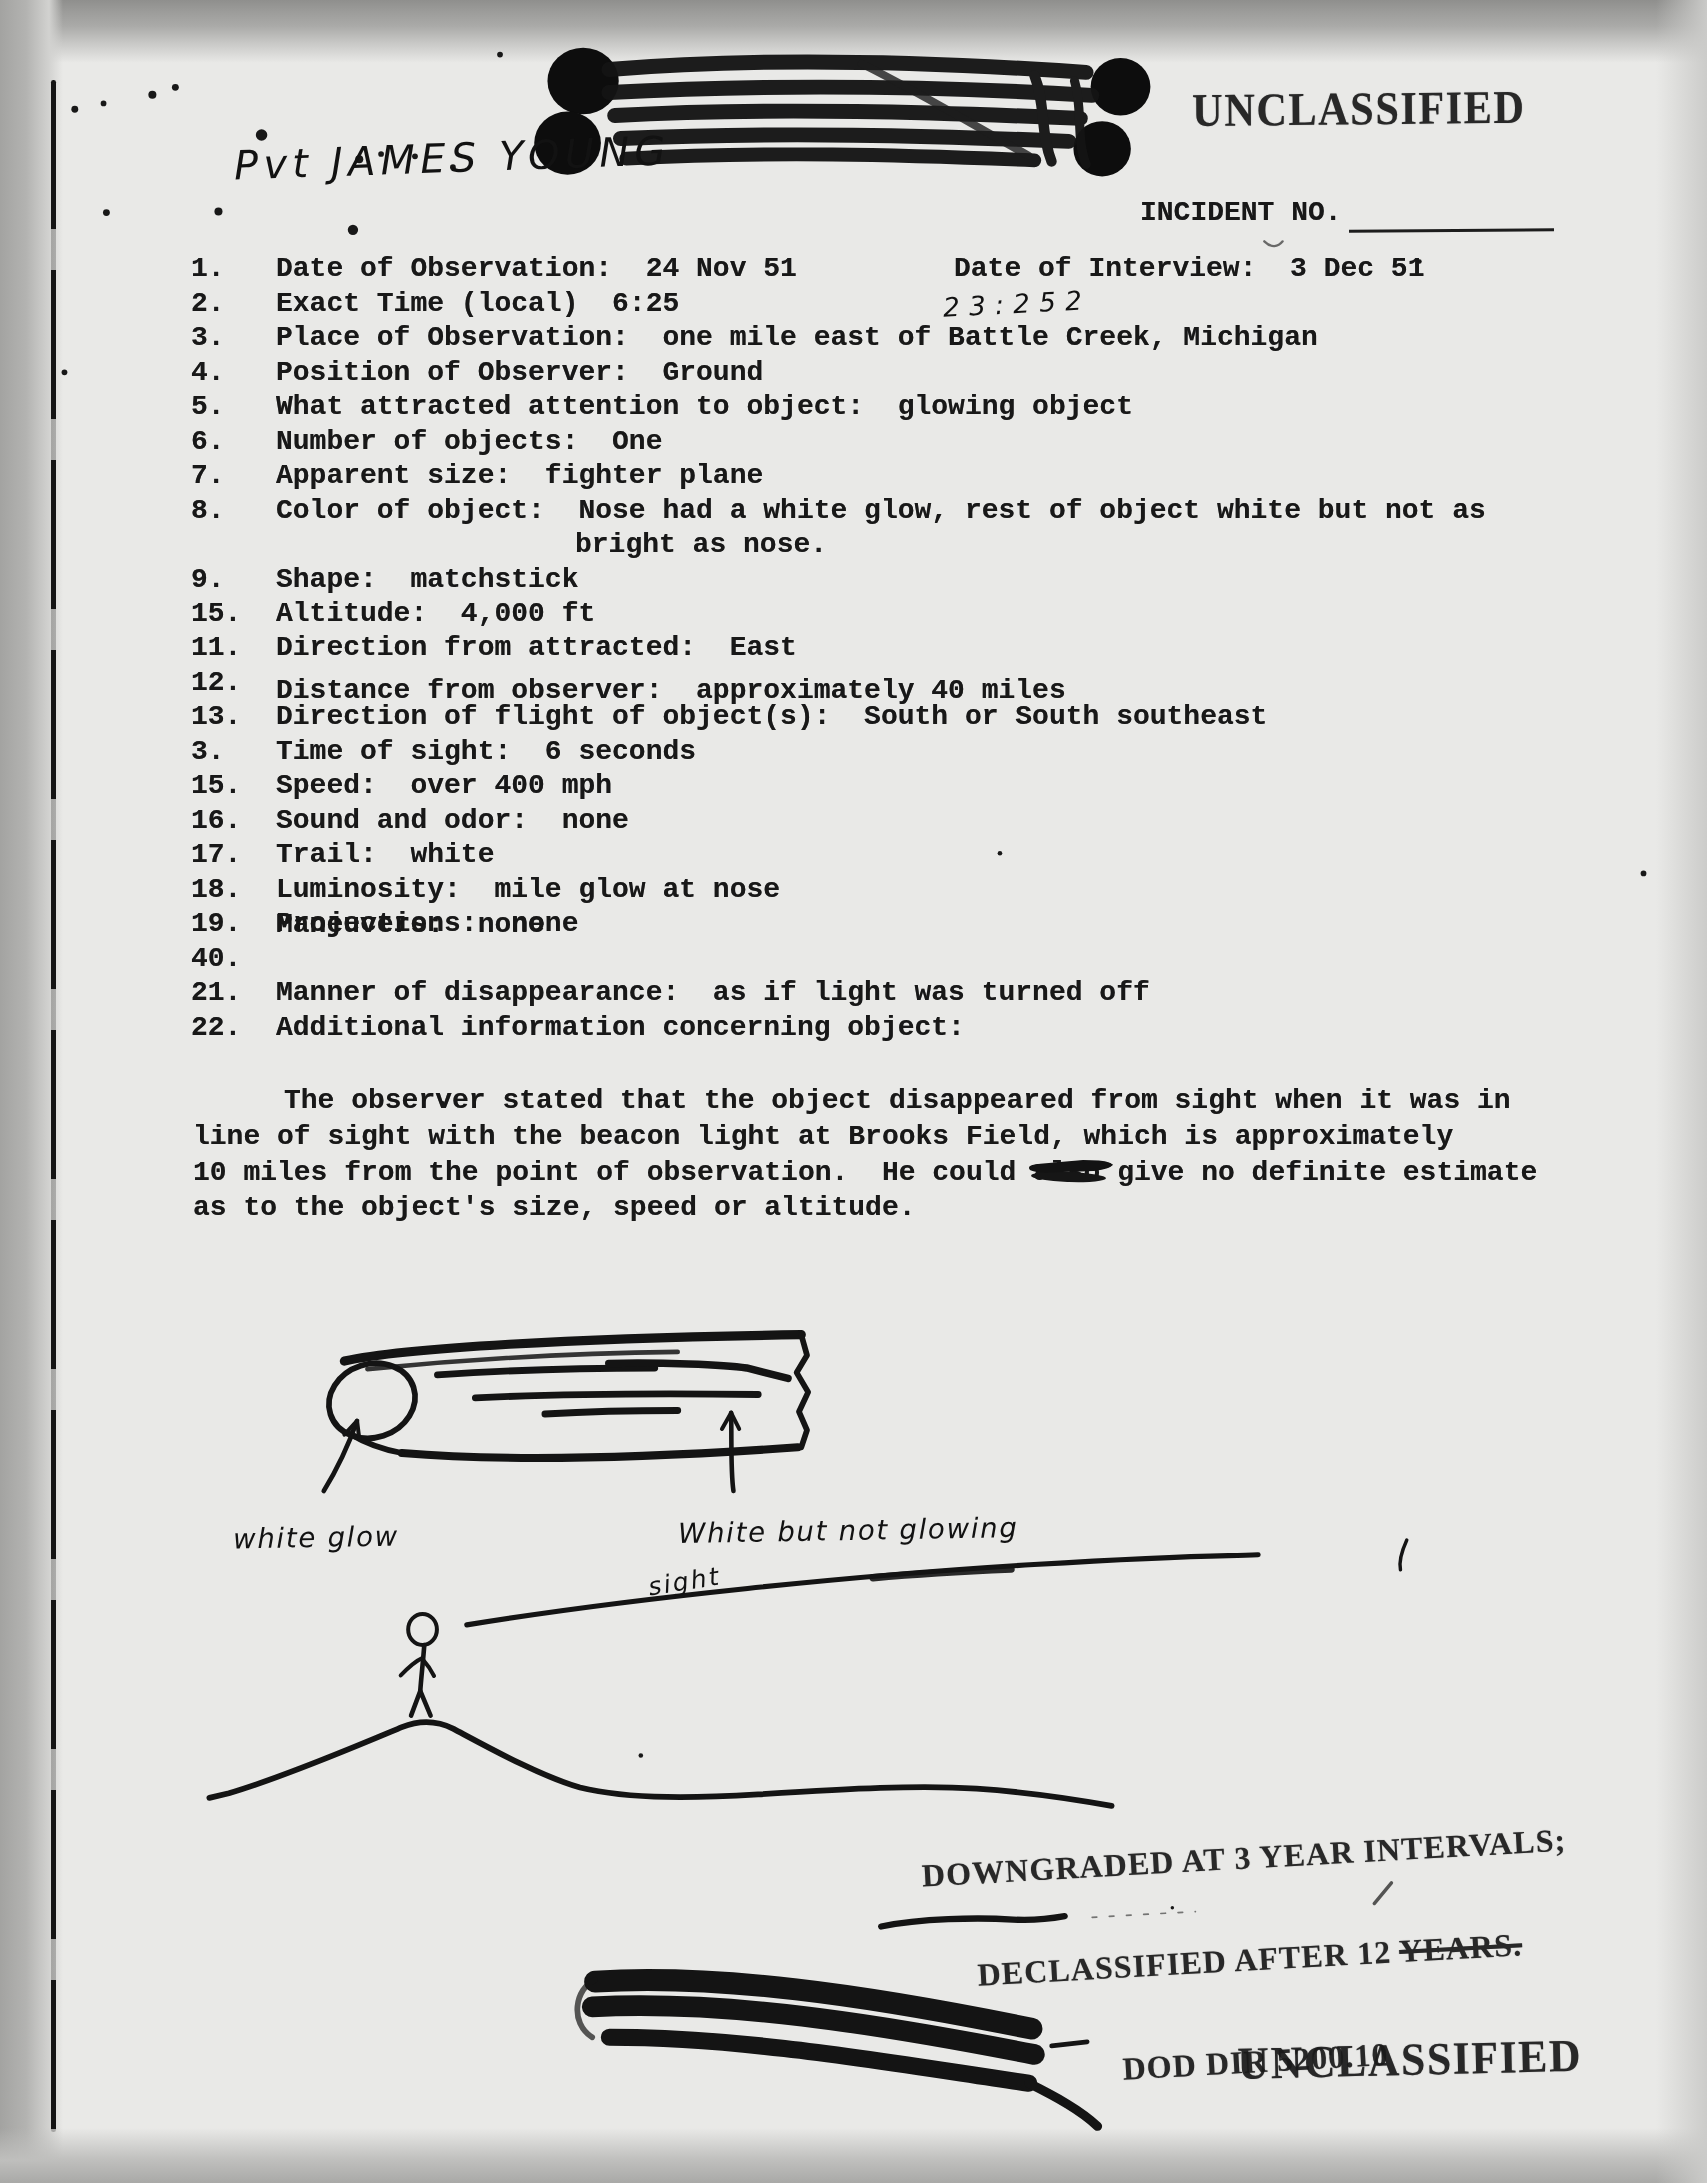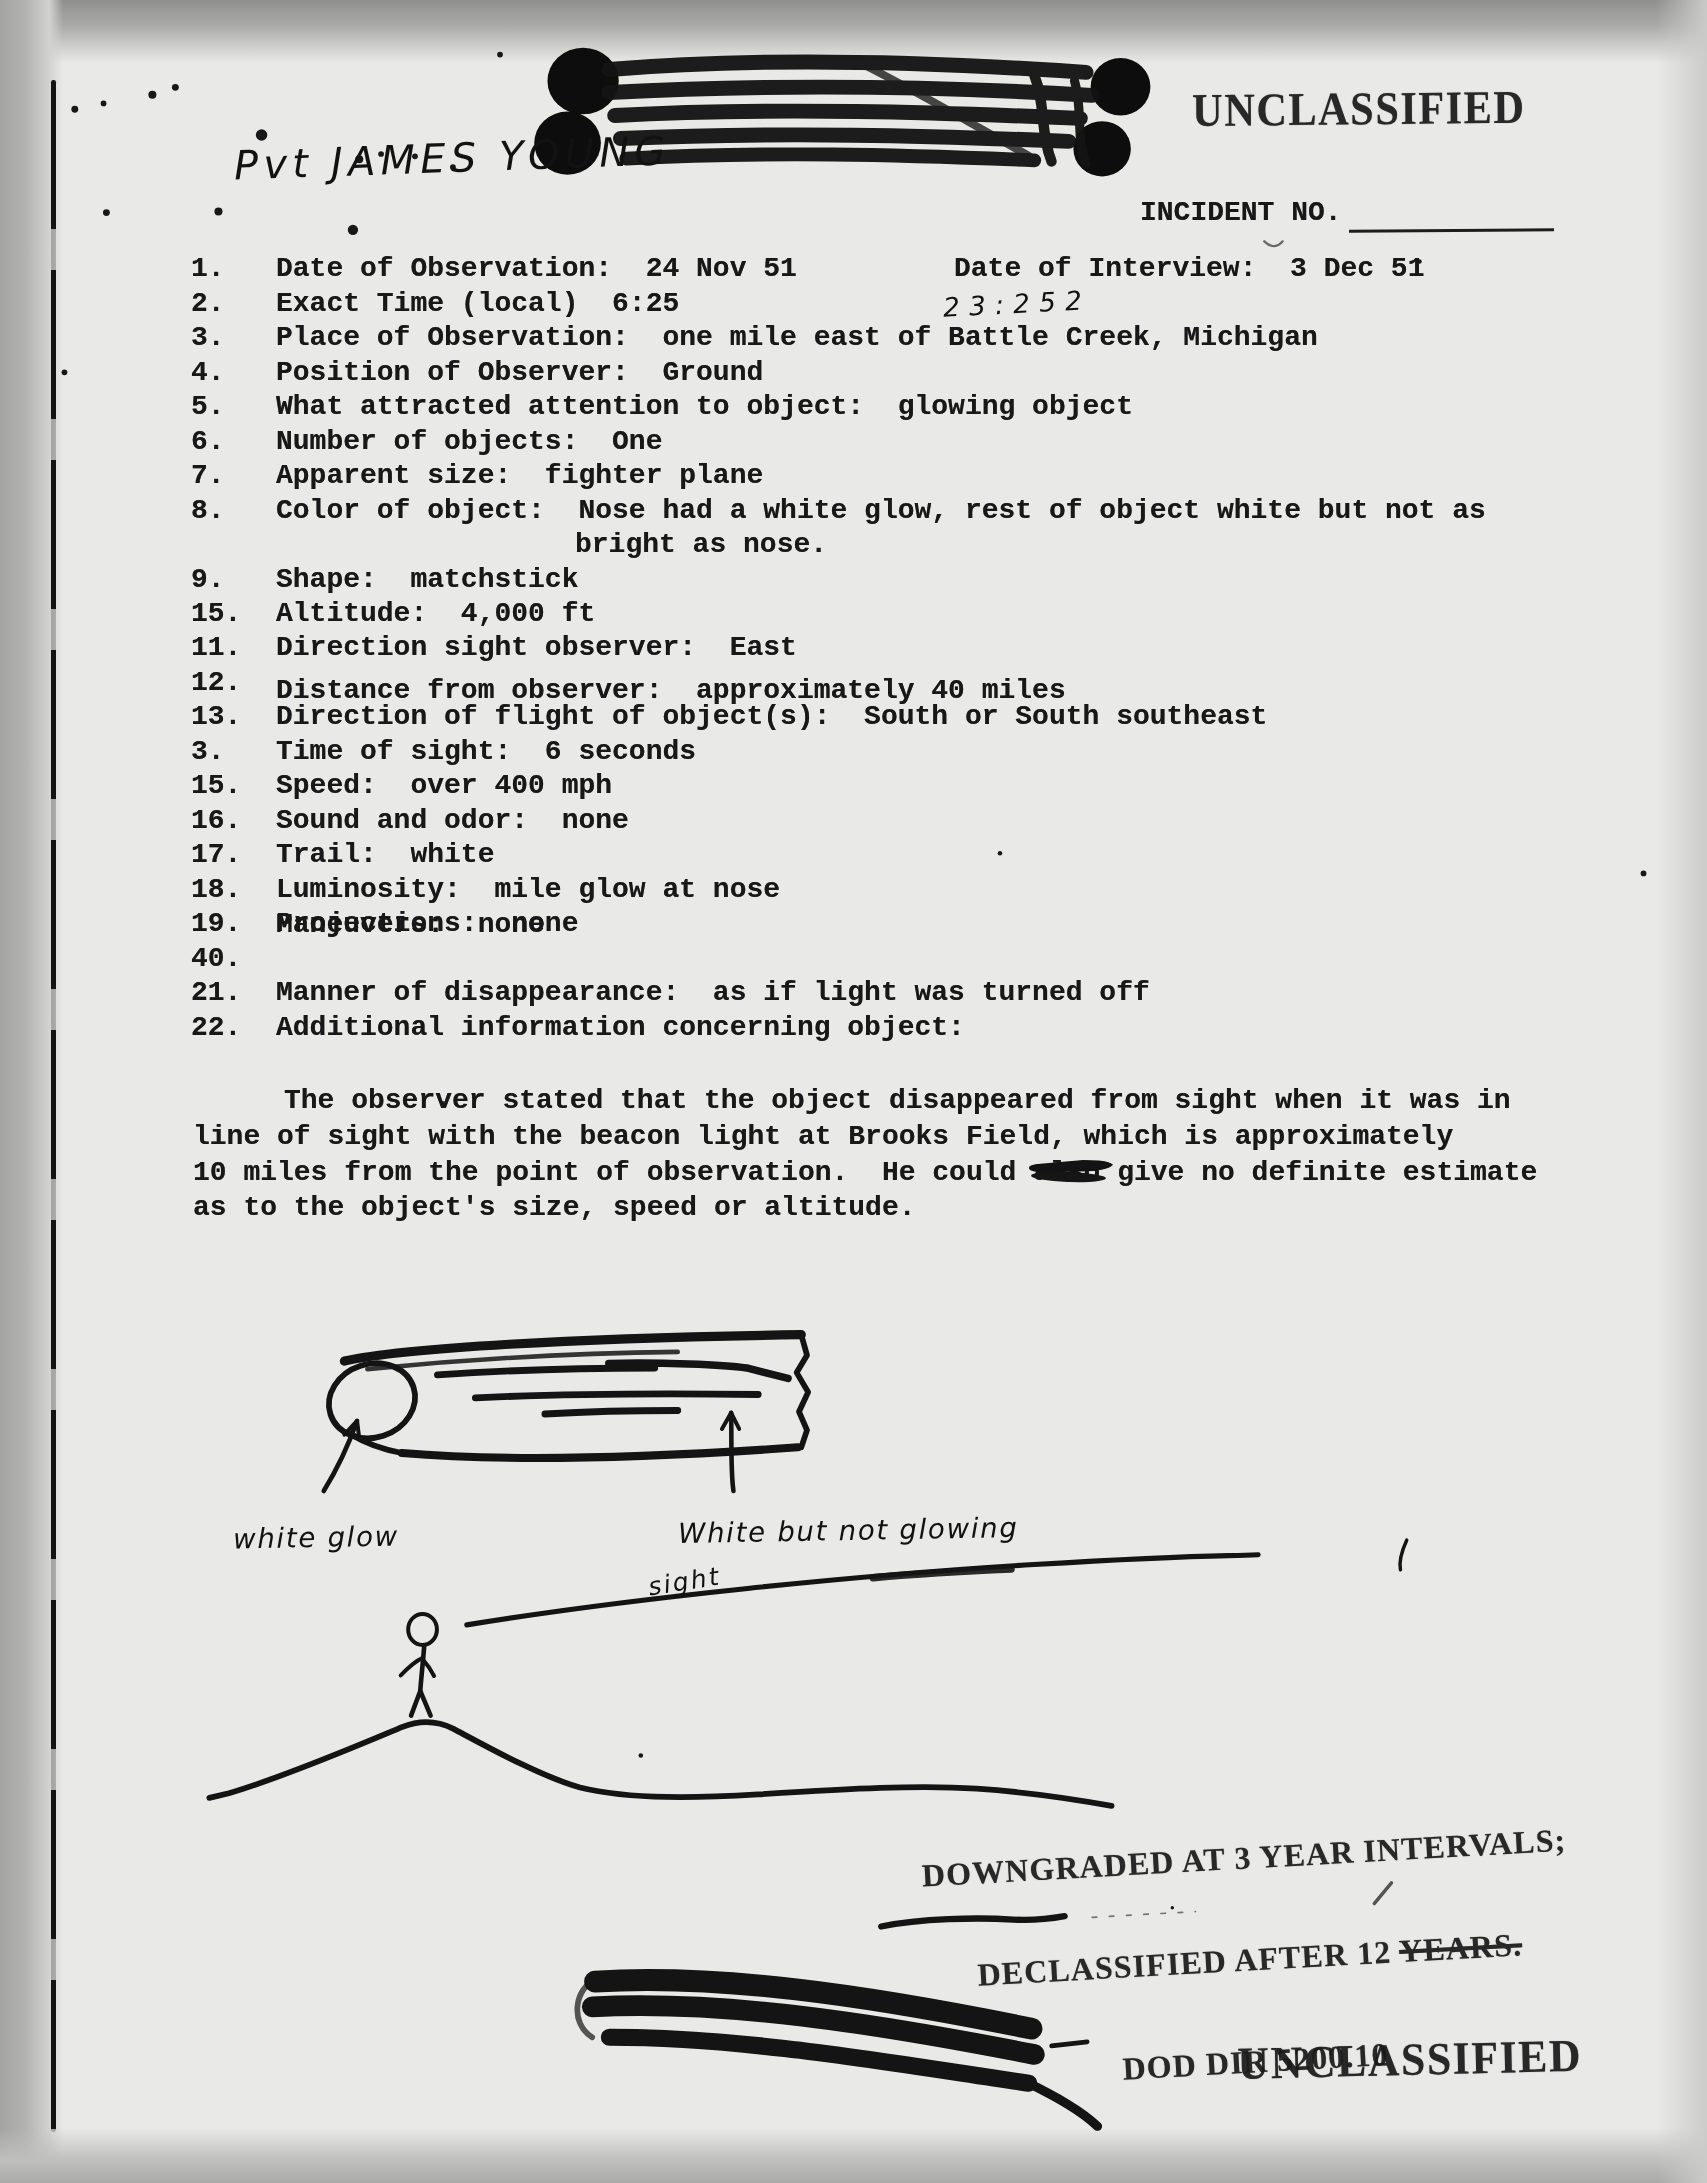--- a/index.html
+++ b/index.html
@@ -146,21 +146,21 @@
   <div>
     <span class="tw num" style="top:566px">9.</span>
     <span class="tw txt" style="top:566px">Shape:  matchstick</span>
   </div>
   <div>
     <span class="tw num" style="top:600px">15.</span>
     <span class="tw txt" style="top:600px">Altitude:  4,000 ft</span>
   </div>
   <div>
     <span class="tw num" style="top:634px">11.</span>
-    <span class="tw txt" style="top:634px">Direction sight observer:  East</span>
+    <span class="tw txt" style="top:634px">Direction from attracted:  East</span>
   </div>
   <div>
     <span class="tw num" style="top:669px">12.</span>
     <span class="tw txt" style="top:677px">Distance from observer:  approximately 40 miles</span>
   </div>
   <div>
     <span class="tw num" style="top:703px">13.</span>
     <span class="tw txt" style="top:703px">Direction of flight of object(s):  South or South southeast</span>
   </div>
   <div>

